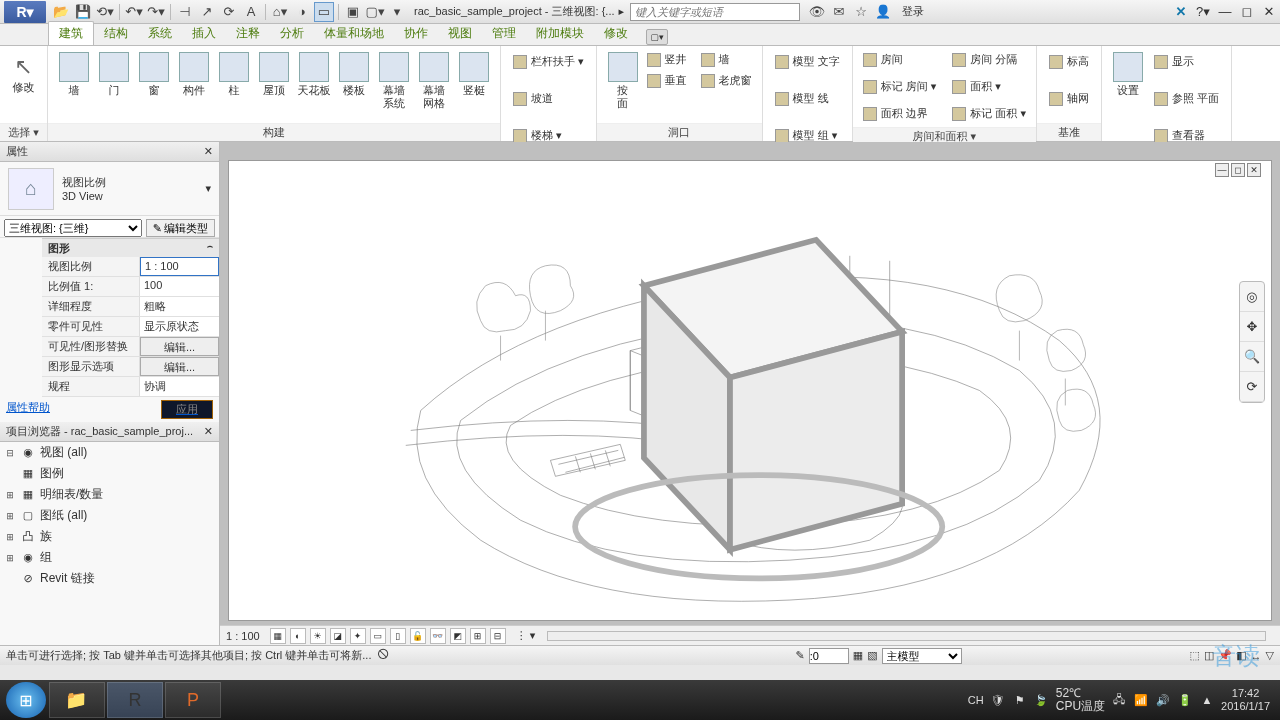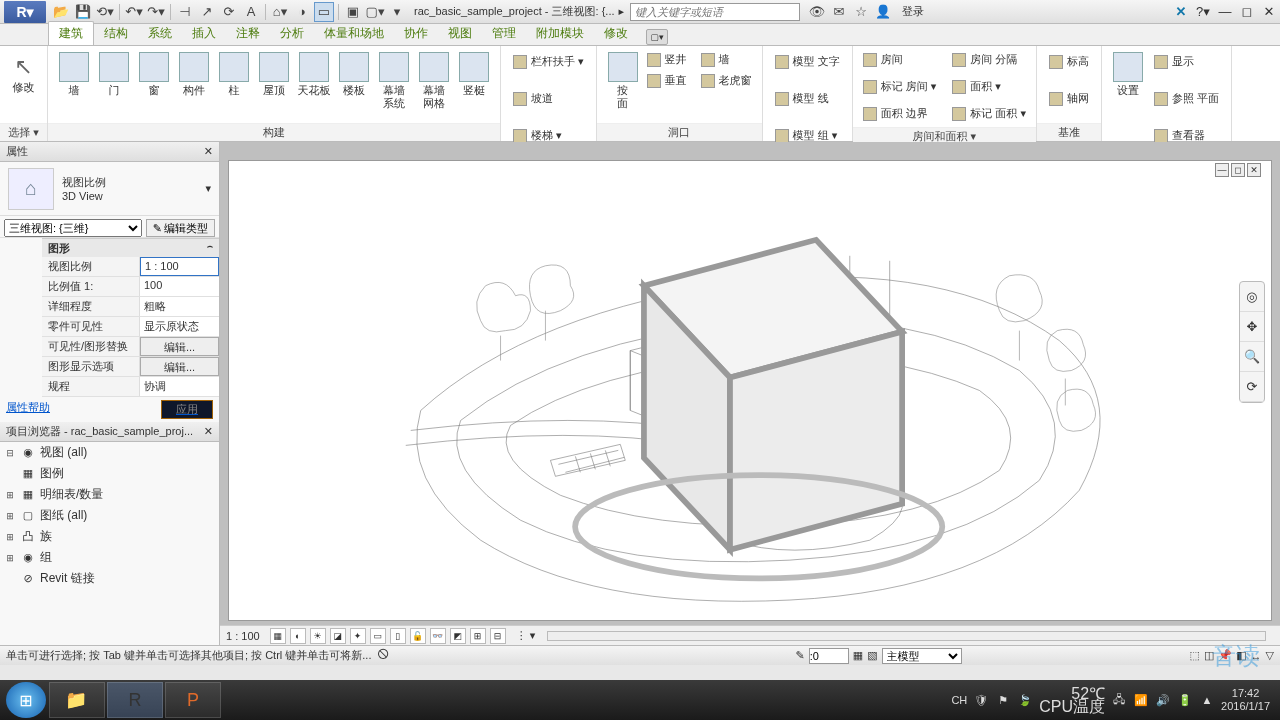--- a/index.html
+++ b/index.html
@@ -83,21 +83,21 @@
 .statusbar { height:20px; background:linear-gradient(#f5f5f5,#e0e0e0); border-top:1px solid #bbb; display:flex; align-items:center; padding:0 6px; font-size:11px; }
 .statusbar .ctrls { margin-left:auto; display:flex; align-items:center; gap:4px;}
 .stat-input { width:40px; height:16px; border:1px solid #999; background:#fff; font-size:11px; }
 .stat-sel { width:80px; height:16px; border:1px solid #999; background:#fff; font-size:11px; }
 
 
 .taskbar { height:40px; background:linear-gradient(#3a3a3a,#1a1a1a); display:flex; align-items:center; padding:0 4px; position:absolute; bottom:0; width:100%; }
 .startbtn { width:40px; height:36px; background:radial-gradient(circle,#6bc0f0,#1560b0); border-radius:50%; margin:2px; cursor:pointer; display:flex;align-items:center;justify-content:center;color:#fff;font-size:16px;}
 .task-item { width:56px; height:36px; background:rgba(255,255,255,0.07); border:1px solid rgba(255,255,255,0.15); margin:0 1px; cursor:pointer; display:flex;align-items:center;justify-content:center;font-size:18px;}
 .tray { margin-left:auto; display:flex; align-items:center; color:#ddd; font-size:11px; gap:6px; }
-.tray .temp { text-align:right; line-height:13px; font-size:16px;}
+.tray .temp { text-align:left; line-height:13px; font-size:12px;}
 .tray .clock { text-align:center; line-height:13px; font-size:11px; margin-right:6px;}
 .tray-ic { width:16px; height:16px; display:flex;align-items:center;justify-content:center; cursor:pointer;}
 .watermark { position:absolute; right:20px; bottom:48px; font-size:24px; color:#3399dd; opacity:.5; font-weight:normal; pointer-events:none;}
 </style>
 </head>
 <body>
 
 <div class="titlebar">
   <div class="app-logo">R▾</div>
   <div class="tb-btn">📂</div>

